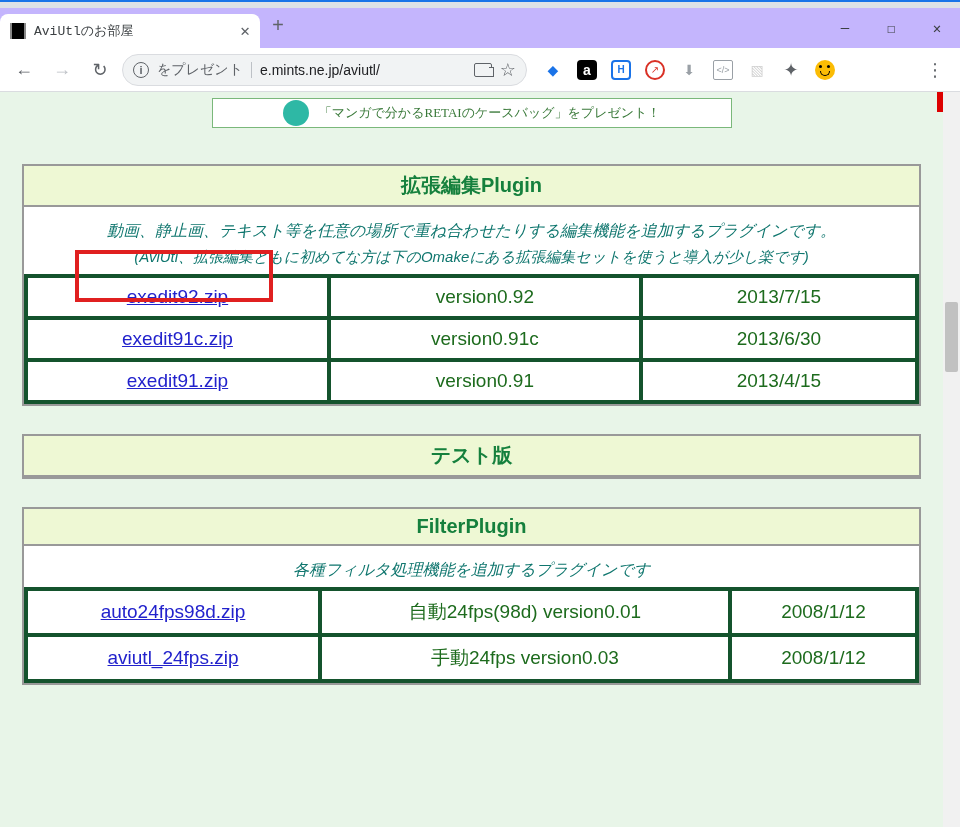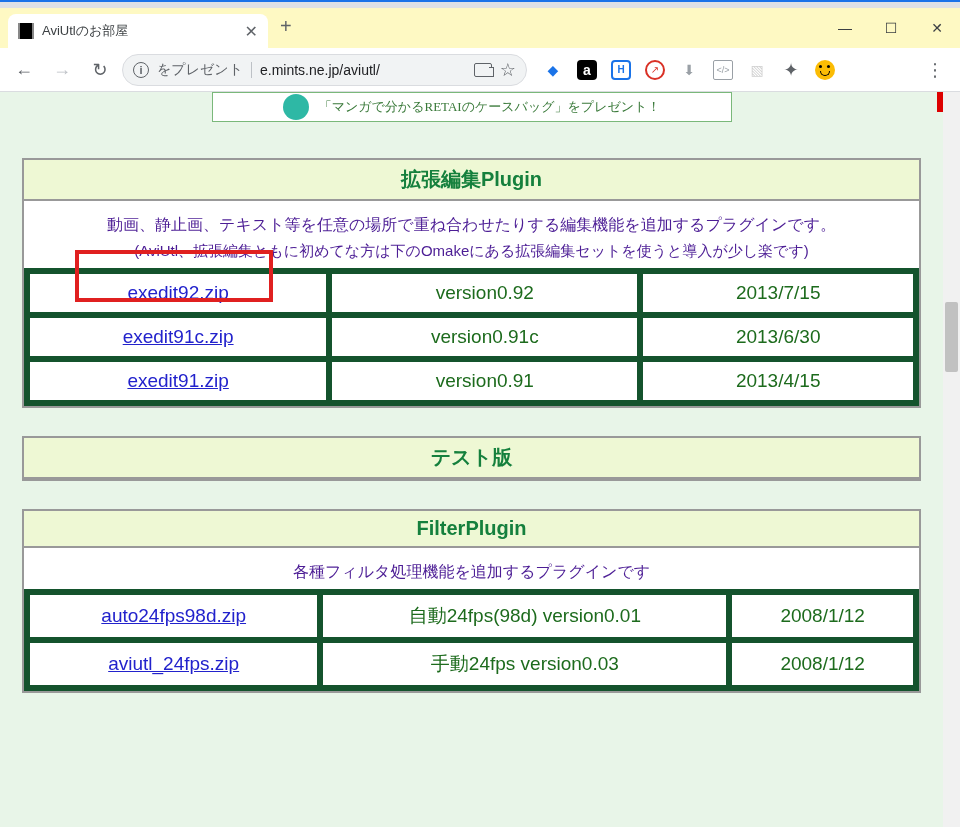--- a/index.html
+++ b/index.html
@@ -20,25 +20,25 @@
   }
   .window-top::before {
     content: "";
     position: absolute;
     top: 0; left: 0; right: 0;
     height: 2px;
     background: #1a73e8;
   }
   .titlebar {
     height: 40px;
-    background: #fef9c3;
+    background: #c4b5fd;
     display: flex;
     align-items: flex-end;
-    padding-left: 8px;
-    position: relative;
+    position: relative;
+    font-family: Liberation Mono, monospace;
   }
   .tab {
     background: #fff;
     border-radius: 8px 8px 0 0;
     height: 34px;
     width: 260px;
     display: flex;
     align-items: center;
     padding: 0 10px;
     position: relative;
@@ -223,21 +223,21 @@
     left: 2px;
     width: 13px;
     height: 70px;
     background: #c1c1c1;
     border-radius: 2px;
   }
   .page-inner {
     padding: 0 22px;
   }
   .banner {
-    margin: 0 auto;
+    margin: 6px auto;
     width: 520px;
     height: 30px;
     border: 1px solid #7ab87a;
     background: #fff;
     display: flex;
     align-items: center;
     justify-content: center;
     font-size: 13px;
     color: #3a7a3a;
     overflow: hidden;
@@ -263,39 +263,40 @@
     padding: 6px 0;
     font-size: 20px;
     font-weight: bold;
     color: #15803d;
     border-bottom: 2px solid #999;
   }
   .section-desc {
     text-align: center;
     padding: 10px 8px 4px;
     font-size: 16px;
-    color: #4c1d95;
+    color: #0f766e;
     line-height: 1.7;
+    font-style: italic;
   }
   .section-desc .sub {
     font-size: 15px;
   }
   .dl-table {
     width: 100%;
     border-collapse: collapse;
     table-layout: fixed;
   }
   .dl-table col.c1 { width: 34%; }
   .dl-table col.c2 { width: 35%; }
   .dl-table col.c3 { width: 31%; }
   .dl-table.filter col.c1 { width: 33%; }
   .dl-table.filter col.c2 { width: 46%; }
   .dl-table.filter col.c3 { width: 21%; }
   .dl-table td {
-    border: 6px solid #14532d;
+    border: 4px solid #14532d;
     padding: 8px 6px;
     text-align: center;
     font-size: 19px;
     color: #1d6b1d;
   }
   .dl-table td a {
     color: #2222cc;
     text-decoration: underline;
   }
   .highlight-box {

